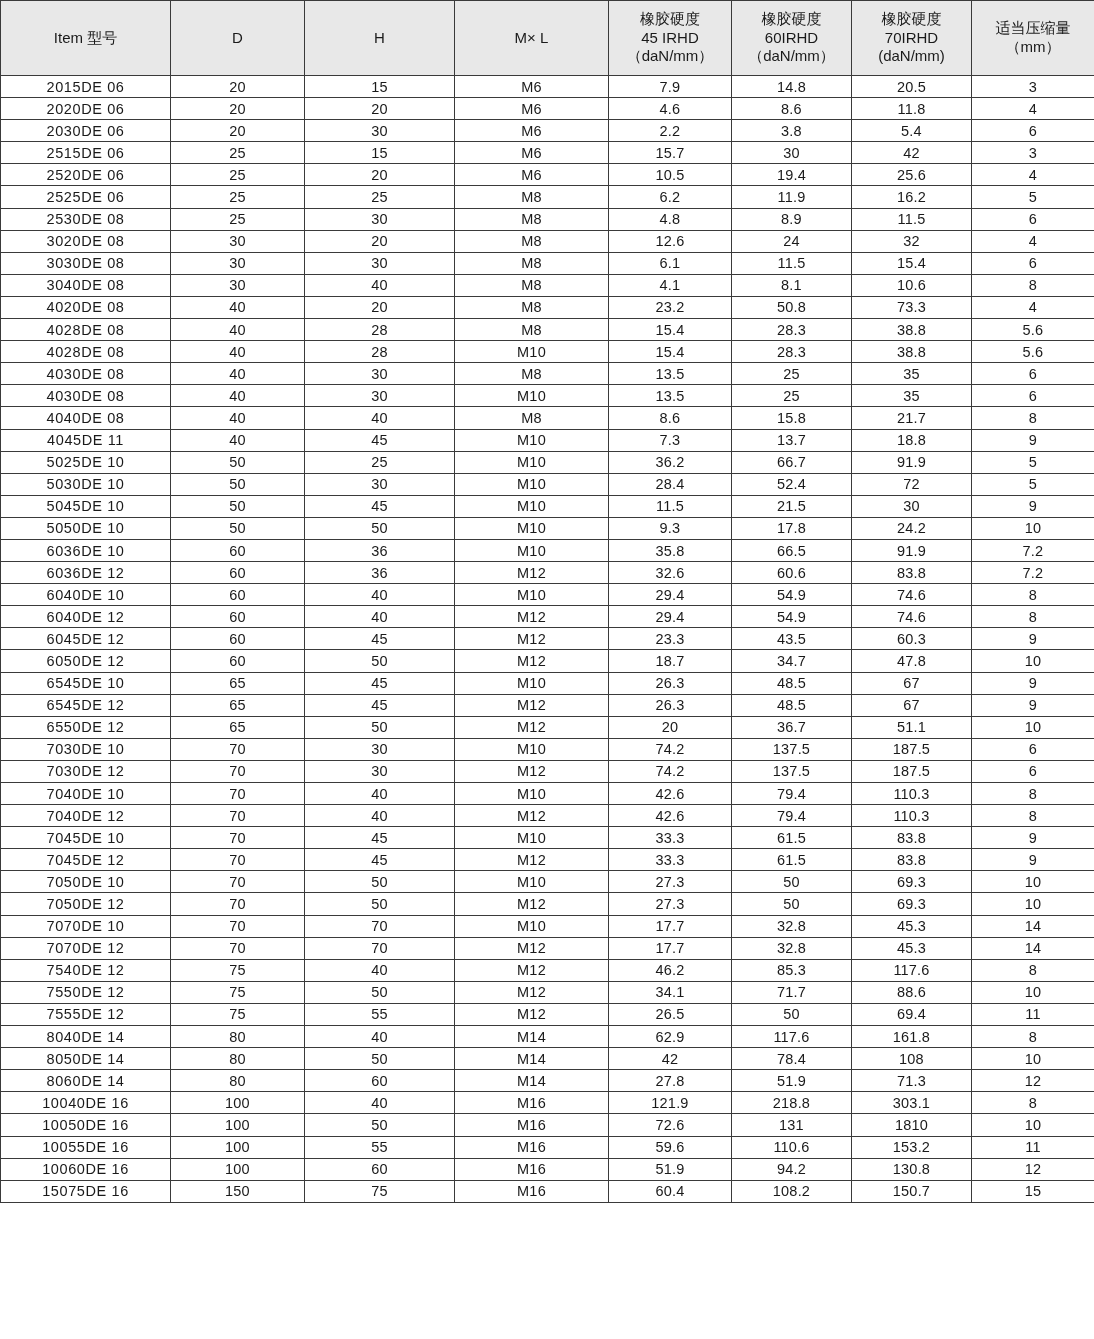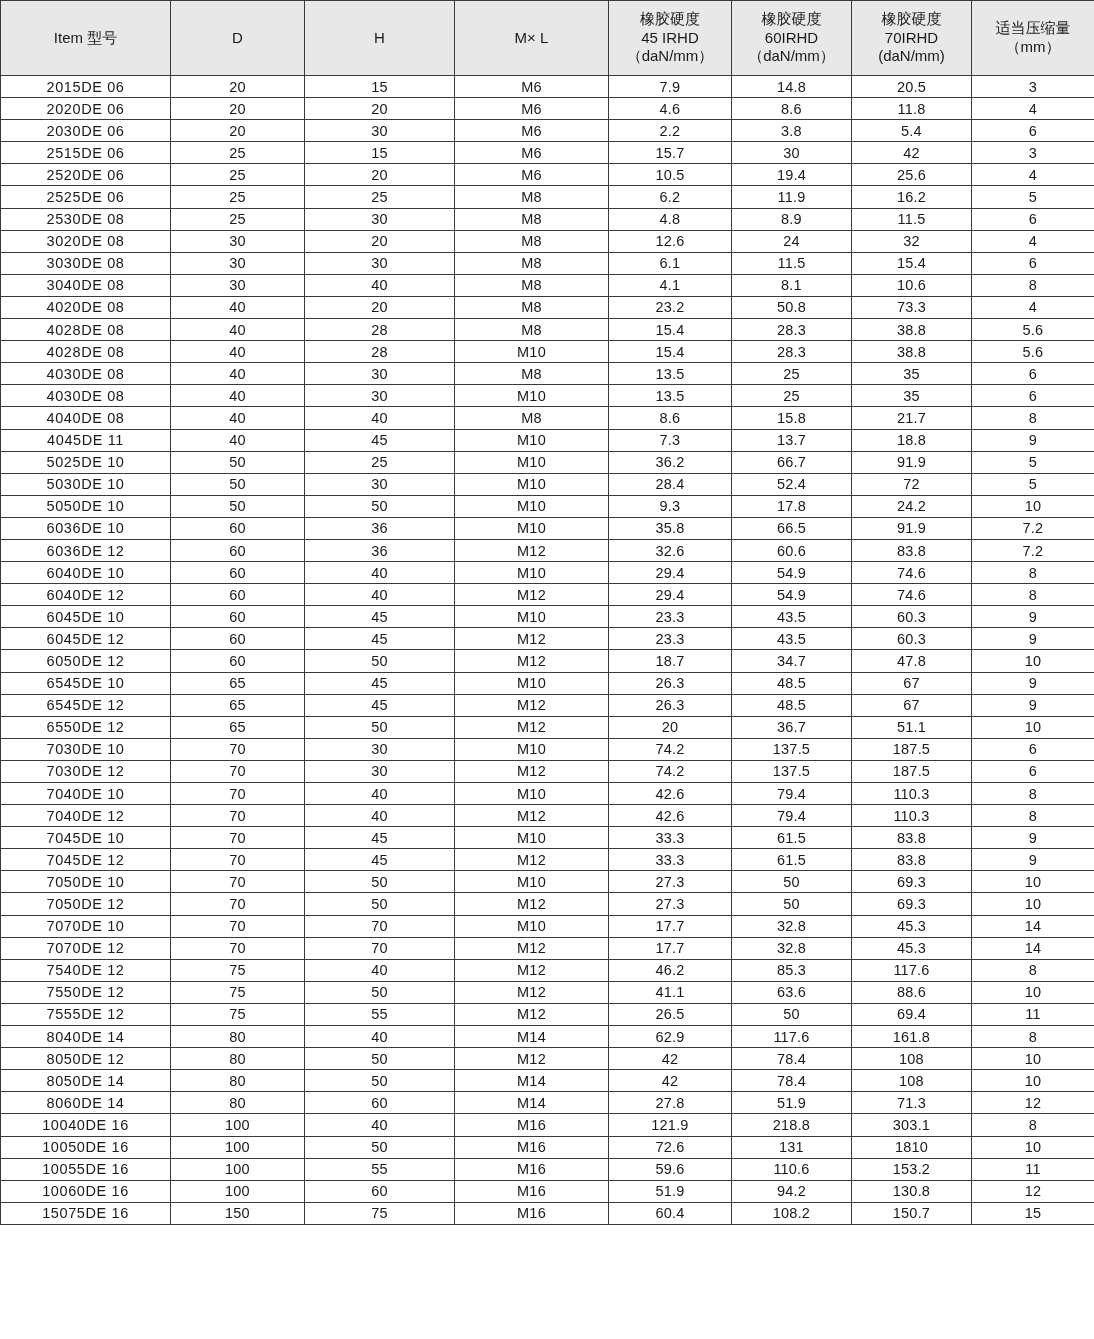--- a/index.html
+++ b/index.html
@@ -288,20 +288,30 @@
         <td class="item">5030DE 10</td>
         <td>50</td>
         <td>30</td>
         <td>M10</td>
         <td>28.4</td>
         <td>52.4</td>
         <td>72</td>
         <td>5</td>
       </tr>
       <tr>
+        <td class="item">5045DE 10</td>
+        <td>50</td>
+        <td>45</td>
+        <td>M10</td>
+        <td>11.5</td>
+        <td>21.5</td>
+        <td>30</td>
+        <td>9</td>
+      </tr>
+      <tr>
         <td class="item">5050DE 10</td>
         <td>50</td>
         <td>50</td>
         <td>M10</td>
         <td>9.3</td>
         <td>17.8</td>
         <td>24.2</td>
         <td>10</td>
       </tr>
       <tr>
@@ -338,40 +348,30 @@
         <td class="item">6040DE 12</td>
         <td>60</td>
         <td>40</td>
         <td>M12</td>
         <td>29.4</td>
         <td>54.9</td>
         <td>74.6</td>
         <td>8</td>
       </tr>
       <tr>
-        <td class="item">6045DE 10</td>
+        <td class="item">6045DE 12</td>
         <td>60</td>
         <td>45</td>
-        <td>M10</td>
+        <td>M12</td>
         <td>23.3</td>
         <td>43.5</td>
         <td>60.3</td>
         <td>9</td>
       </tr>
       <tr>
-        <td class="item">6045DE 12</td>
-        <td>60</td>
-        <td>45</td>
-        <td>M12</td>
-        <td>23.3</td>
-        <td>43.5</td>
-        <td>60.3</td>
-        <td>9</td>
-      </tr>
-      <tr>
         <td class="item">6050DE 12</td>
         <td>60</td>
         <td>50</td>
         <td>M12</td>
         <td>18.7</td>
         <td>34.7</td>
         <td>47.8</td>
         <td>10</td>
       </tr>
       <tr>
@@ -512,22 +512,22 @@
         <td>46.2</td>
         <td>85.3</td>
         <td>117.6</td>
         <td>8</td>
       </tr>
       <tr>
         <td class="item">7550DE 12</td>
         <td>75</td>
         <td>50</td>
         <td>M12</td>
-        <td>41.1</td>
-        <td>63.6</td>
+        <td>34.1</td>
+        <td>71.7</td>
         <td>88.6</td>
         <td>10</td>
       </tr>
       <tr>
         <td class="item">7555DE 12</td>
         <td>75</td>
         <td>55</td>
         <td>M12</td>
         <td>26.5</td>
         <td>50</td>
@@ -536,30 +536,20 @@
       </tr>
       <tr>
         <td class="item">8040DE 14</td>
         <td>80</td>
         <td>40</td>
         <td>M14</td>
         <td>62.9</td>
         <td>117.6</td>
         <td>161.8</td>
         <td>8</td>
-      </tr>
-      <tr>
-        <td class="item">8050DE 12</td>
-        <td>80</td>
-        <td>50</td>
-        <td>M12</td>
-        <td>42</td>
-        <td>78.4</td>
-        <td>108</td>
-        <td>10</td>
       </tr>
       <tr>
         <td class="item">8050DE 14</td>
         <td>80</td>
         <td>50</td>
         <td>M14</td>
         <td>42</td>
         <td>78.4</td>
         <td>108</td>
         <td>10</td>

